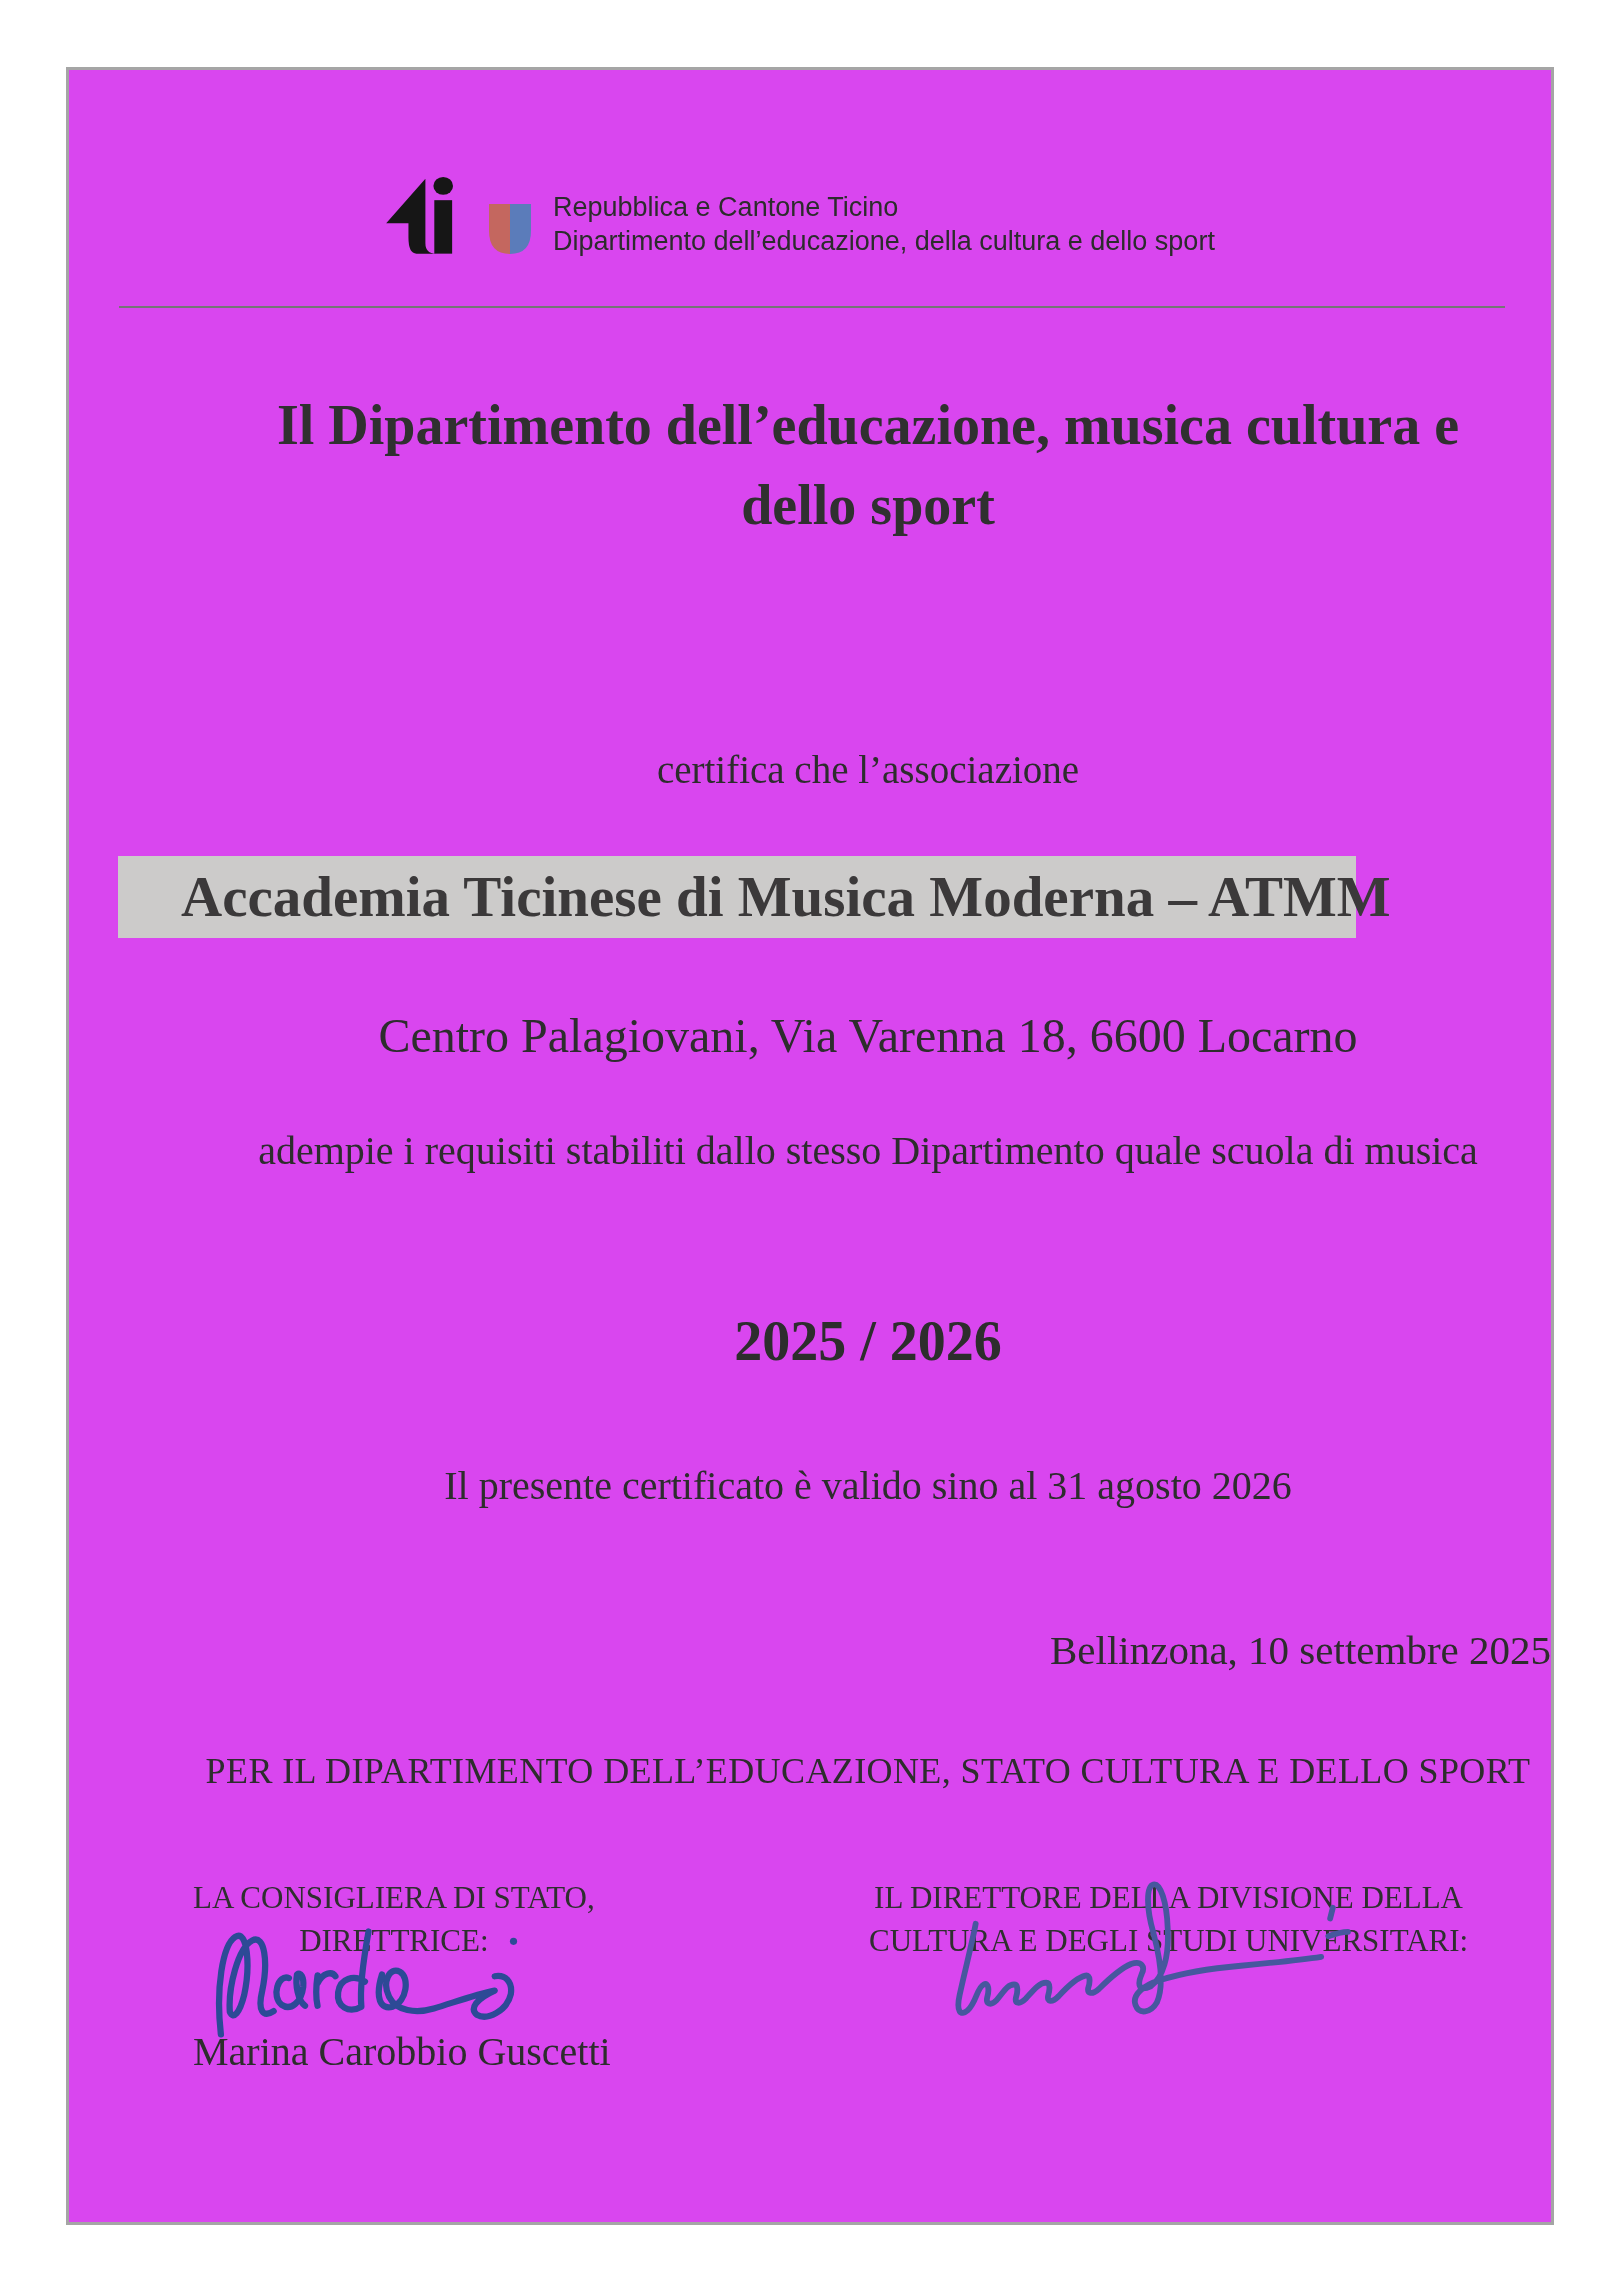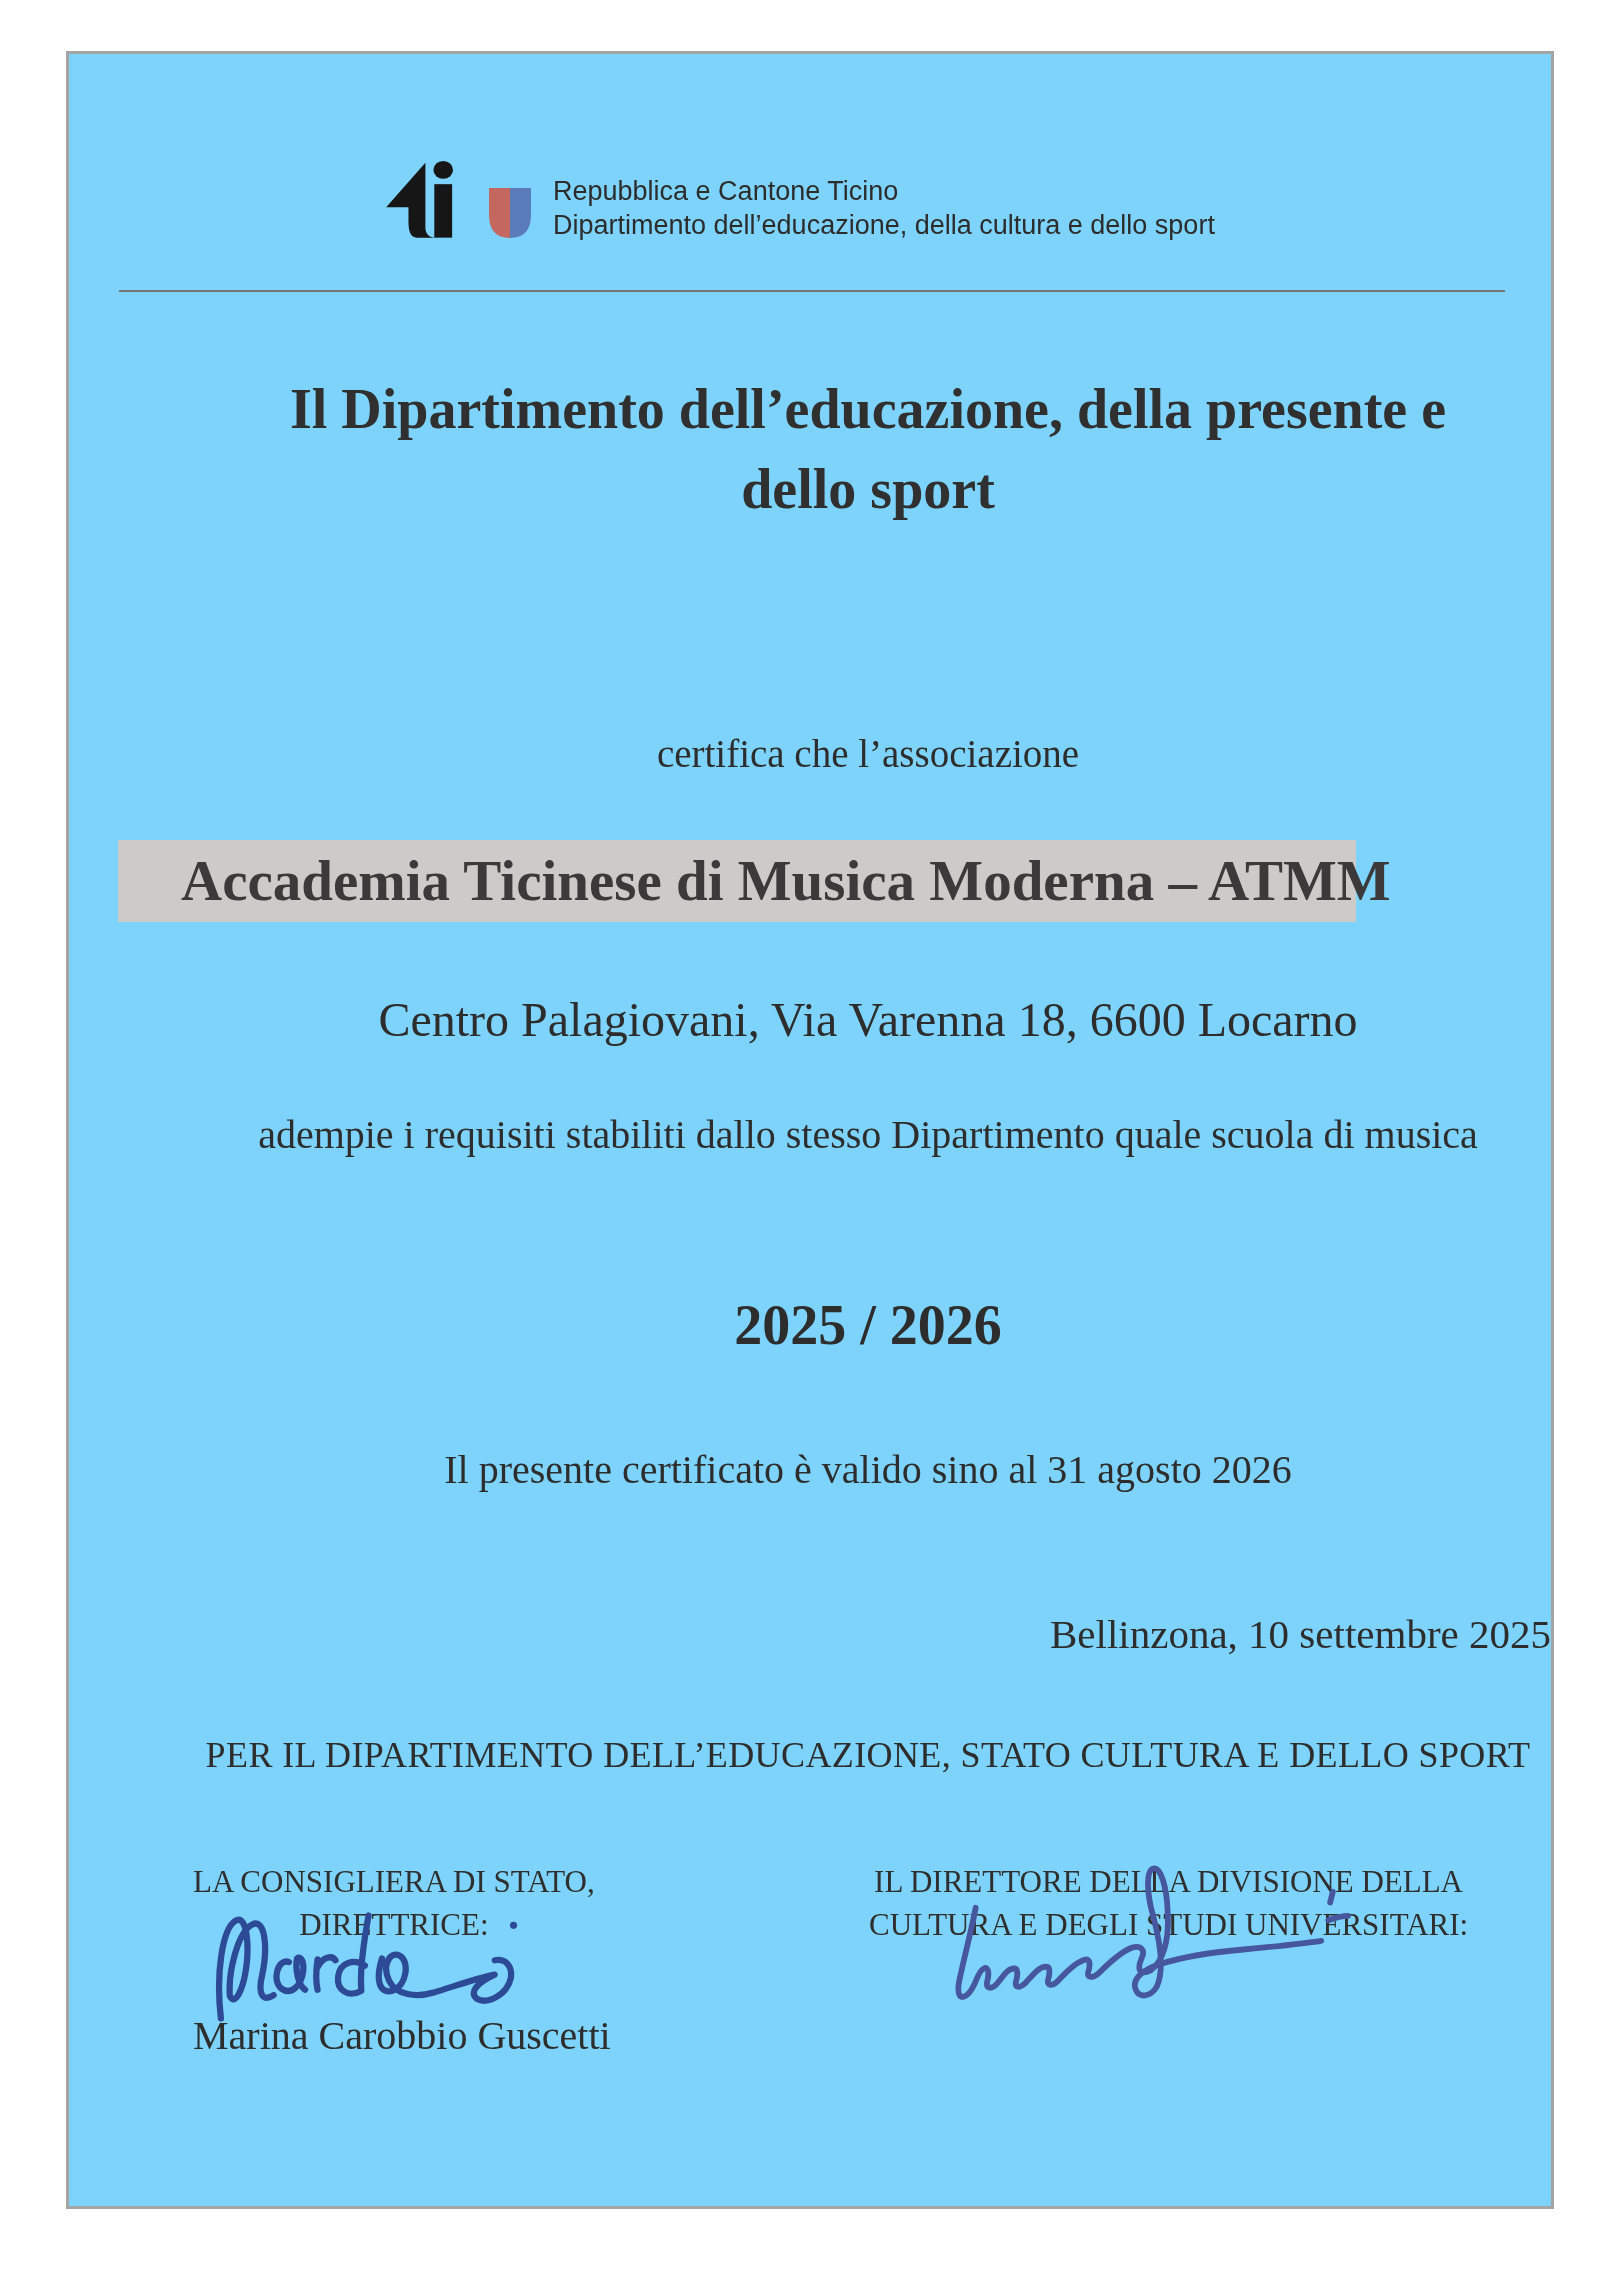--- a/index.html
+++ b/index.html
@@ -2,22 +2,22 @@
 <html style="font-size:14.3px"><head>
 <meta charset="utf-8">
 <style>
   html,body{margin:0;padding:0;background:#ffffff;}
   body{
     width:1620px;height:2293px;position:relative;
     font-family:"Liberation Serif","DejaVu Serif",serif;
     color:#2d2d2d;
   }
   .page{
-    position:absolute;left:66px;top:51px;width:1488px;height:2158px;
-    box-sizing:border-box;border:3.6px solid #a5a5a5;background:#7dd3fc;
+    position:absolute;left:66px;top:67px;width:1488px;height:2158px;
+    box-sizing:border-box;border:3.6px solid #a5a5a5;background:#d946ef;
   }
   .abs{position:absolute;}
   
   .org-lines{
     left:484px;top:120px;
     font-family:"Liberation Sans","DejaVu Sans",sans-serif;
     font-size:27px;line-height:34px;color:#2c2c2c;font-weight:400;
     white-space:nowrap;
   }
   .divider{left:50px;top:236px;width:1386px;height:1.8px;background:#757575;}
@@ -69,21 +69,21 @@
   </svg>
 
   <div class="abs org-lines">
     <div>Repubblica e Cantone Ticino</div>
     <div>Dipartimento dell’educazione, della cultura e dello sport</div>
   </div>
 
   <div class="abs divider"></div>
 
   <div class="abs band doc-title">
-    <div>Il Dipartimento dell’educazione, della presente e</div>
+    <div>Il Dipartimento dell’educazione, musica cultura e</div>
     <div>dello sport</div>
   </div>
 
   <div class="abs band certify">certifica che l’associazione</div>
 
   <div class="abs bar">
     <span>Accademia Ticinese di Musica Moderna – ATMM</span>
   </div>
 
   <div class="abs band address">Centro Palagiovani, Via Varenna 18, 6600 Locarno</div>

